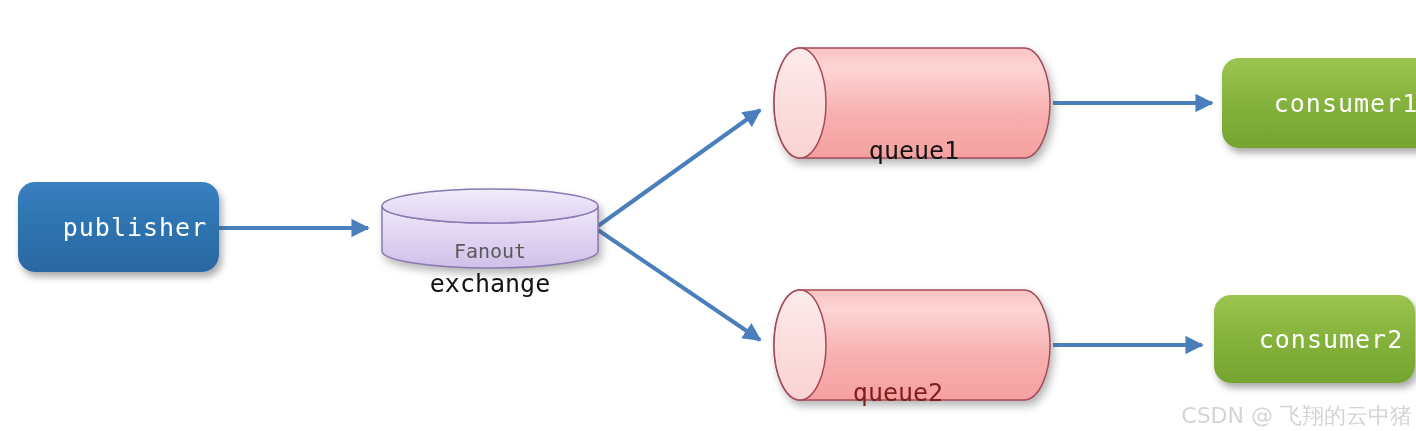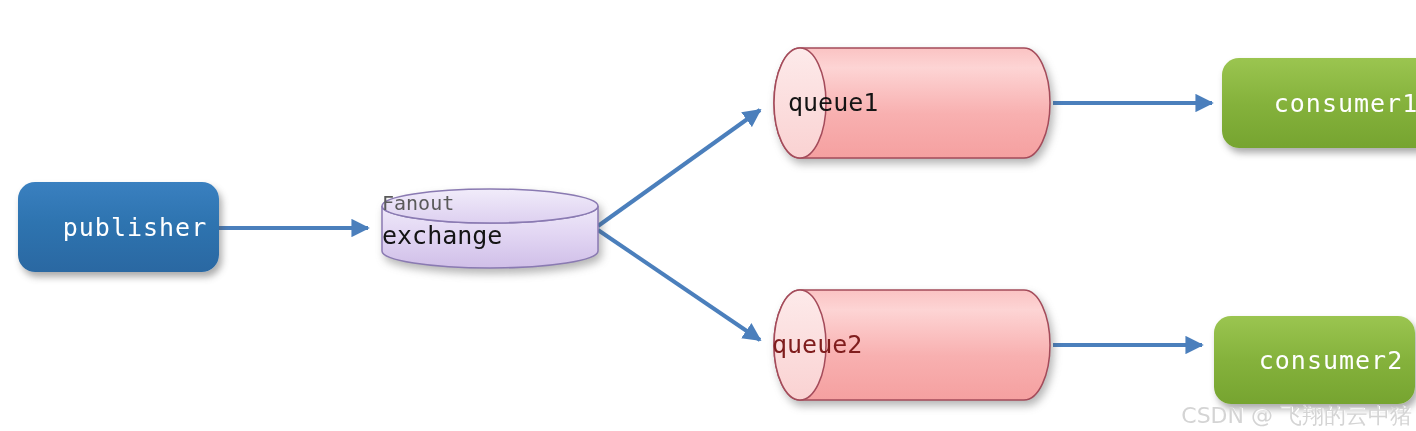--- a/index.html
+++ b/index.html
@@ -19,29 +19,29 @@
   }
   .publisher {
     left:18px; top:182px; width:168px; height:90px;
     background:linear-gradient(180deg,#3a80c0 0%, #2e74b0 45%, #2a68a2 100%);
   }
   .consumer1 {
     left:1222px; top:58px; width:182px; height:90px;
     background:linear-gradient(180deg,#9bc550 0%, #85b23c 50%, #76a430 100%);
   }
   .consumer2 {
-    left:1214px; top:316px; width:168px; height:88px;
+    left:1214px; top:295px; width:168px; height:88px;
     background:linear-gradient(180deg,#9bc550 0%, #85b23c 50%, #76a430 100%);
   }
 
   
   .cylshadow { filter:drop-shadow(3px 5px 4px rgba(70,70,70,.40)); }
 
   
-  .lbl { position:absolute; white-space:nowrap; }
+  .lbl { position:absolute; text-align:center; white-space:nowrap;margin-top:48px; }
   .lbl-fanout   { left:382px; top:191px; width:216px; font-size:20px; color:#5a5a5a; }
   .lbl-exchange { left:382px; top:221px; width:216px; font-size:25px; color:#141414; }
   .lbl-queue1   { left:788px; top:88px;  width:252px; font-size:25px; color:#141414; }
   .lbl-queue2   { left:772px; top:330px; width:252px; font-size:25px; color:#7f1d1d; }
 
   
   .wm { position:absolute; font-family:"DejaVu Sans","Liberation Sans",sans-serif; white-space:nowrap; }
   .wm-secondary {
     right:4px; top:401px; font-size:22px; color:#d4d4d4;
     text-shadow:1px 1px 0 #ffffff;

